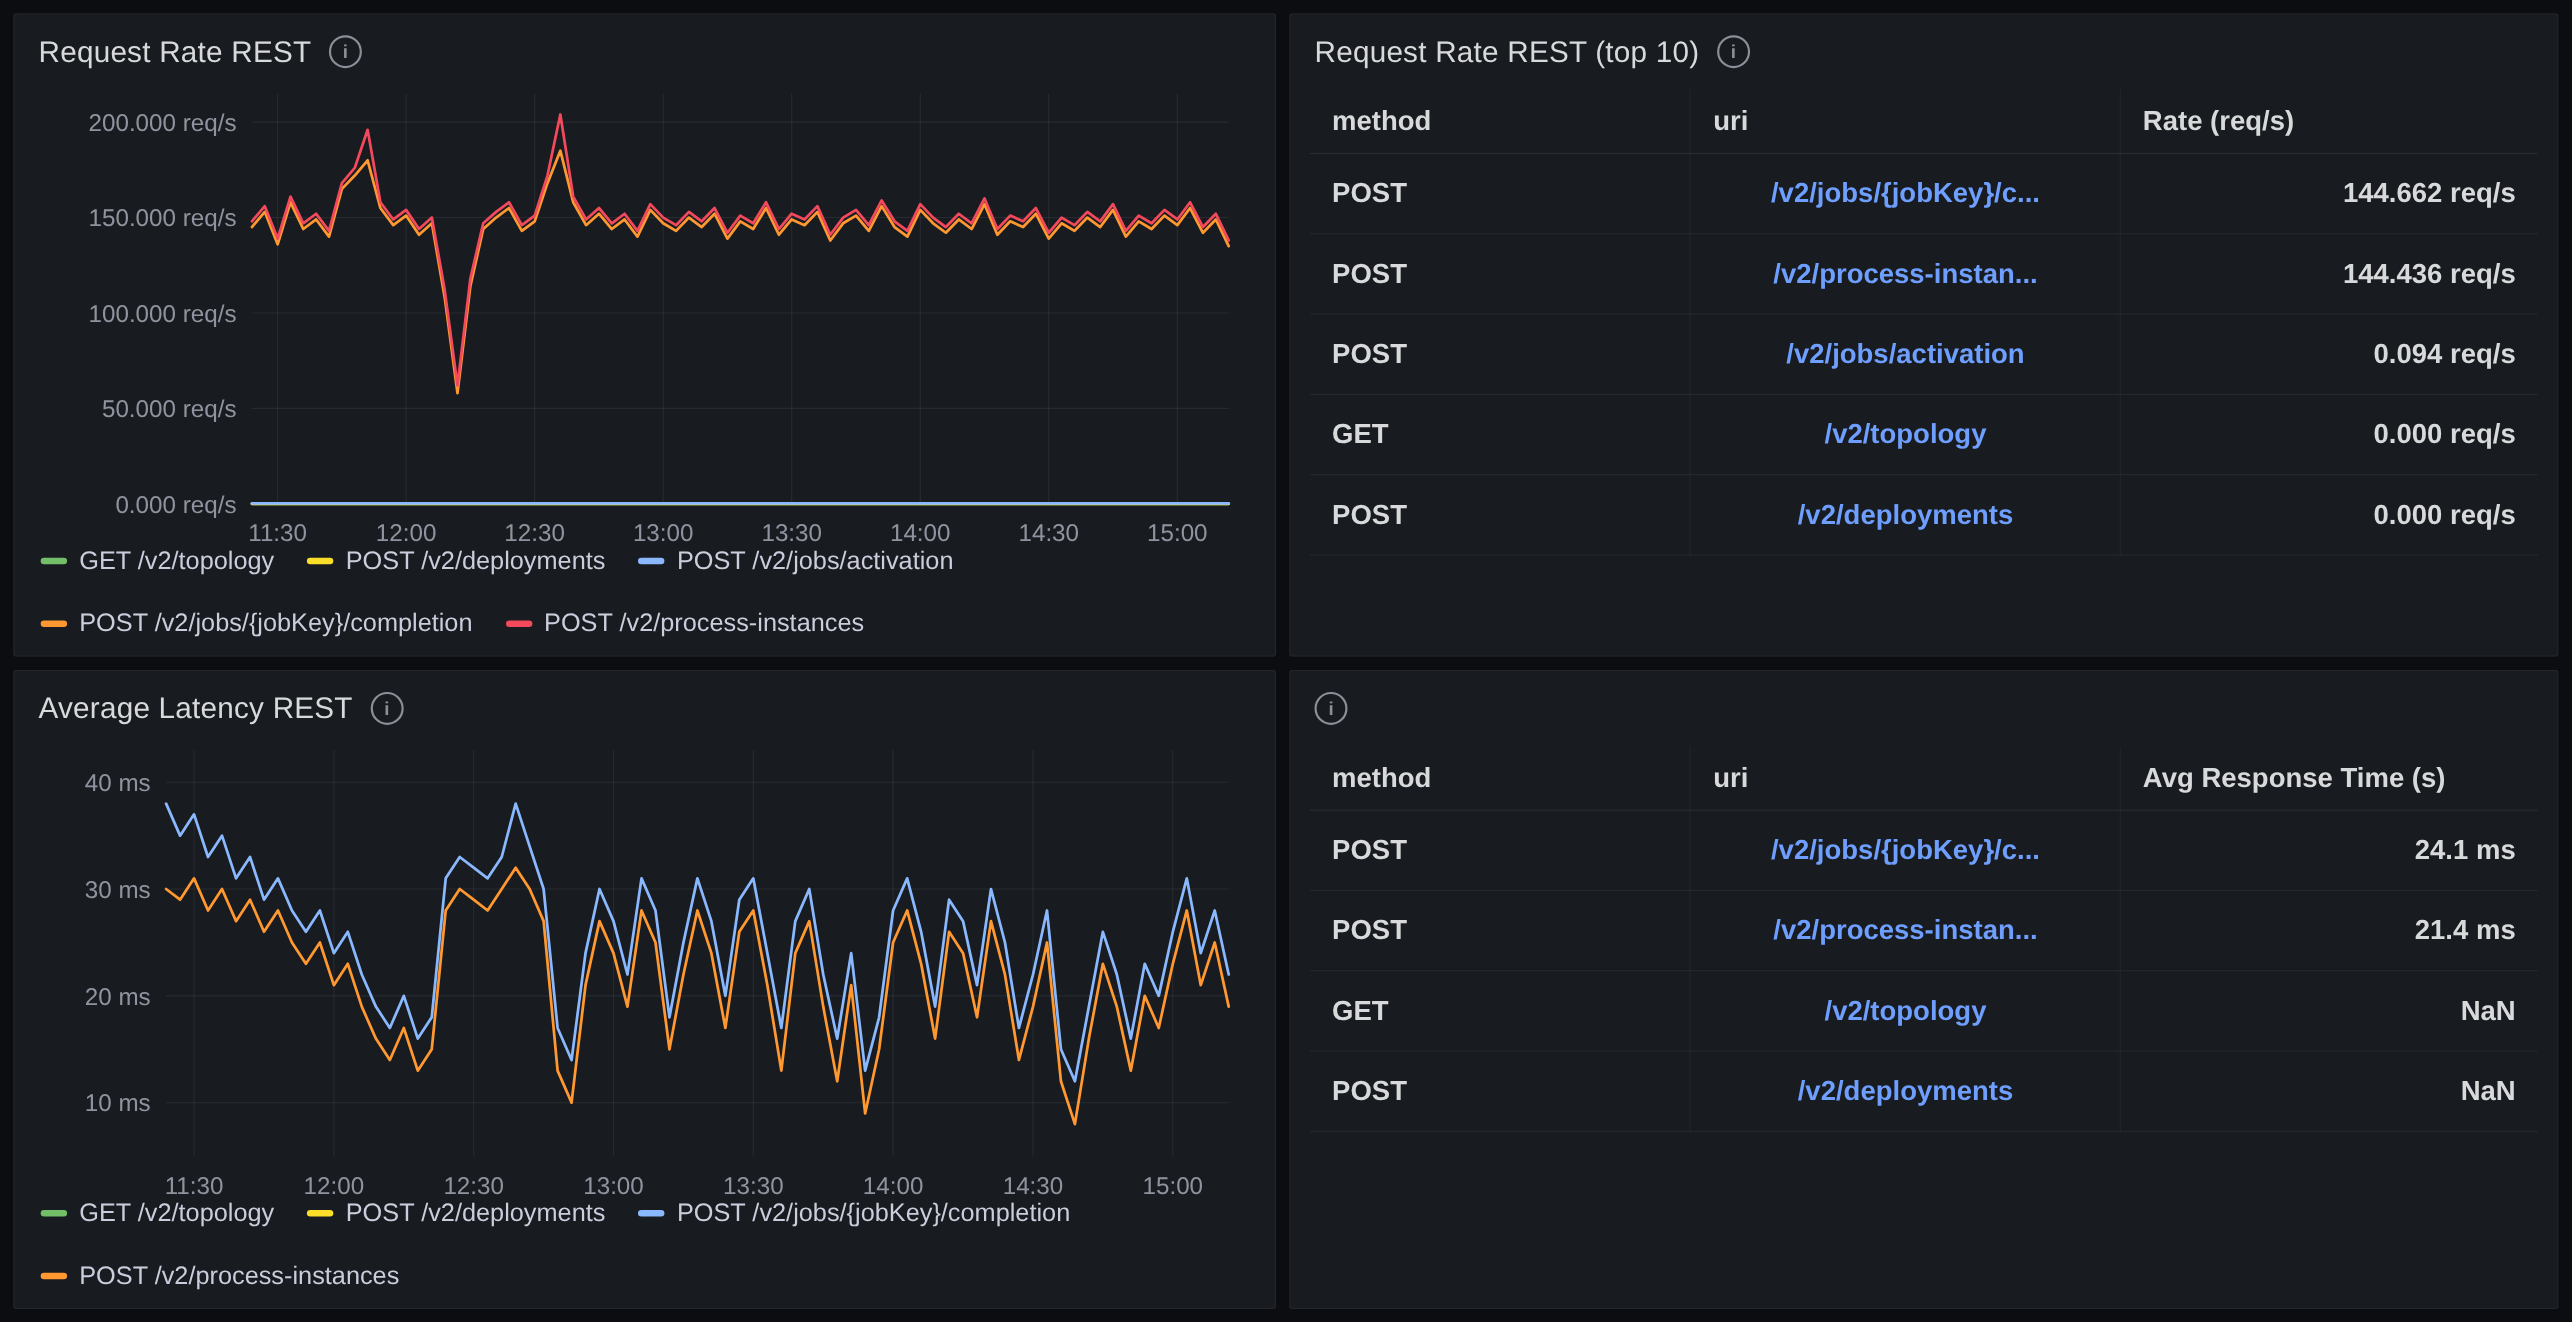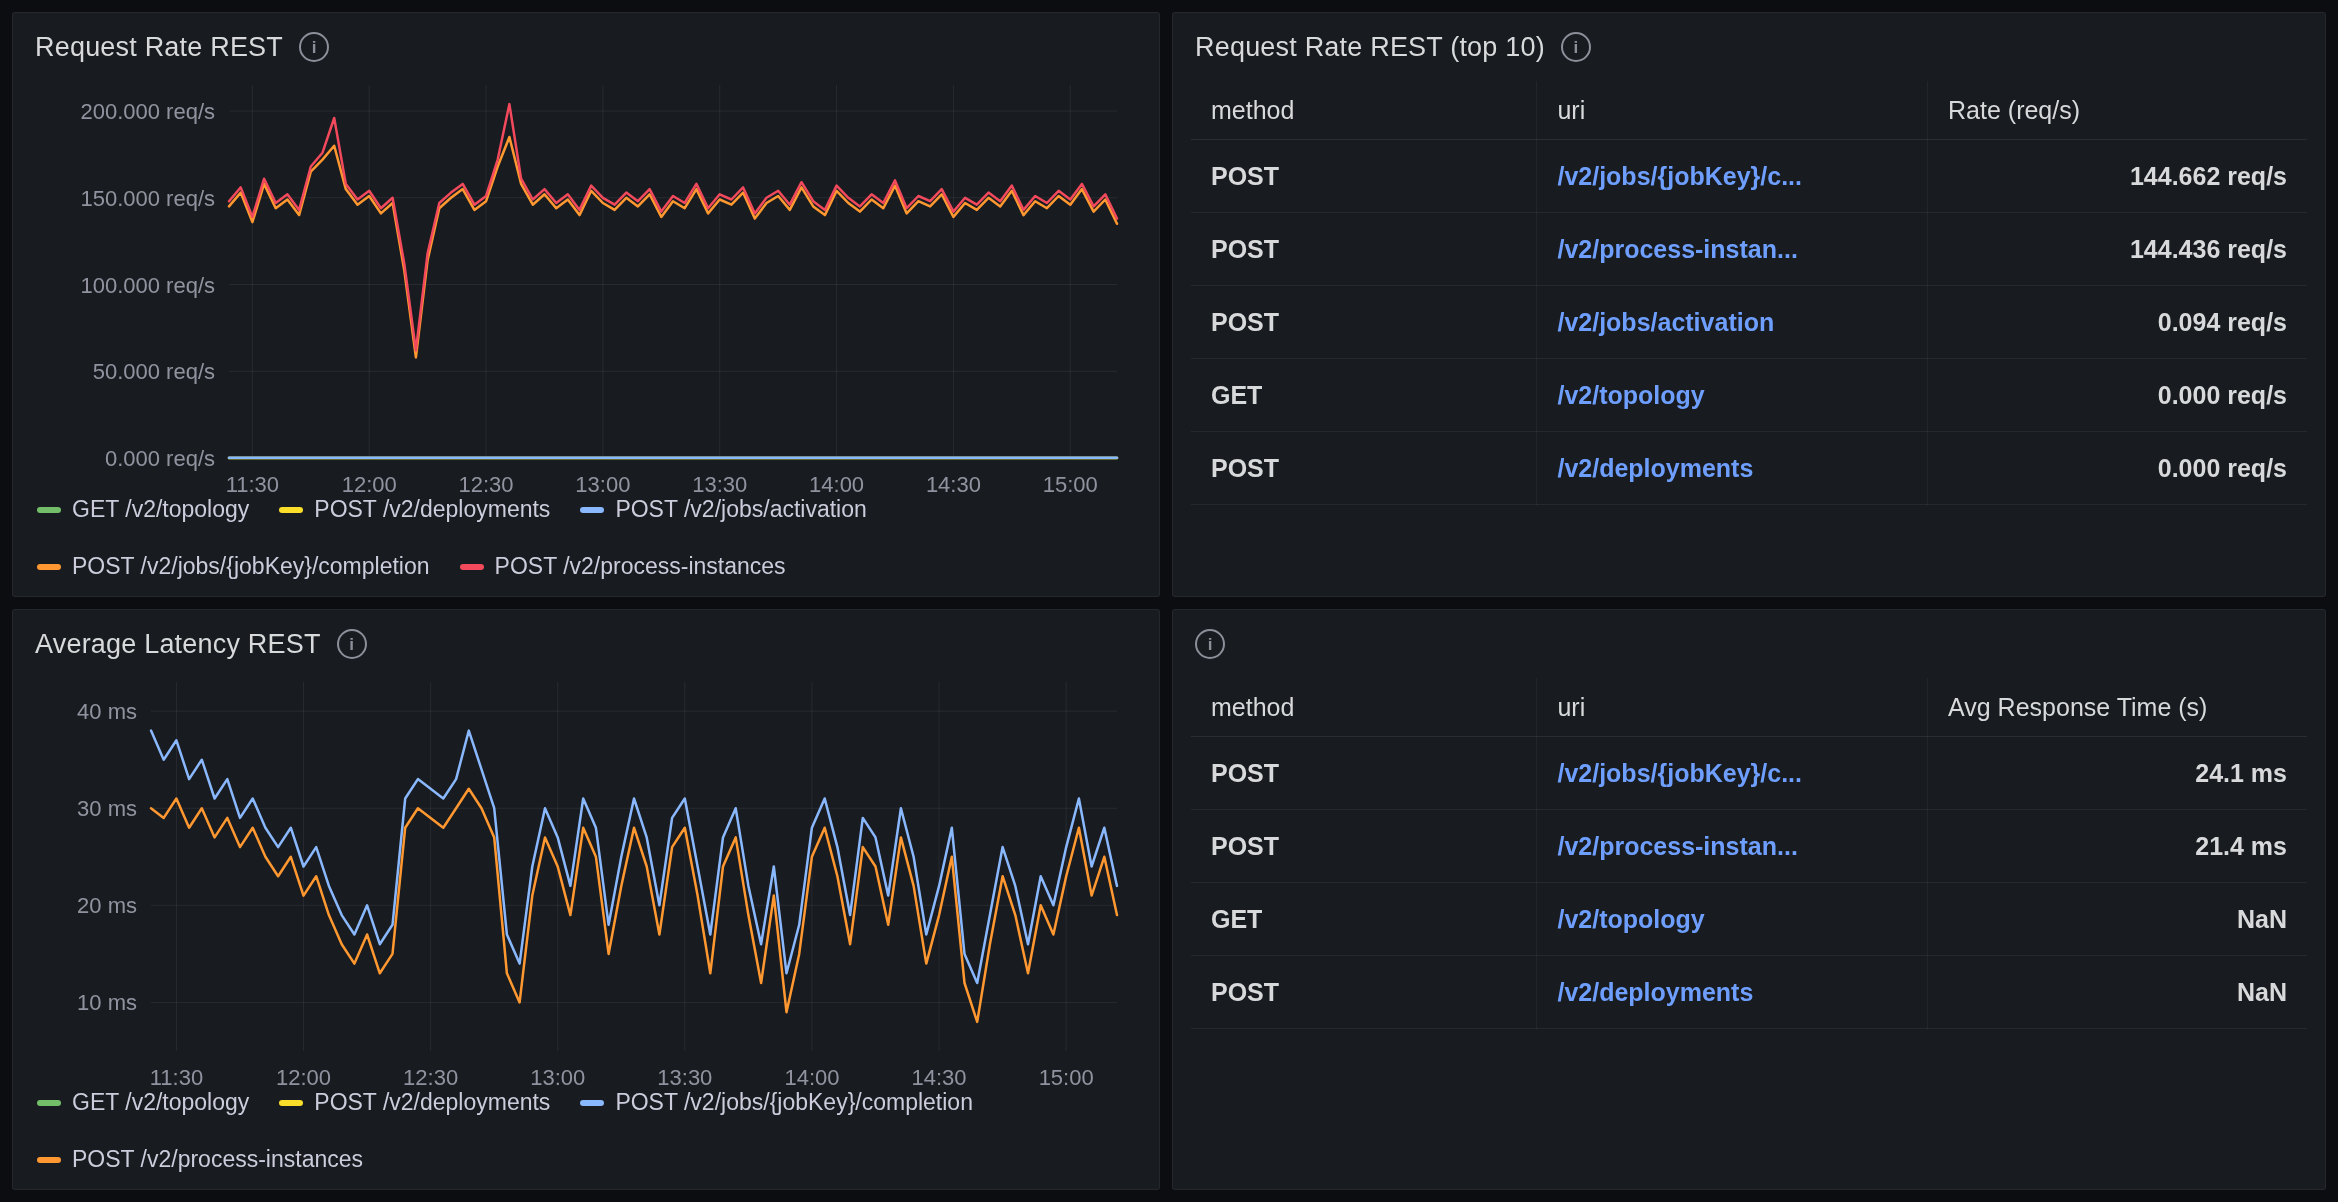--- a/index.html
+++ b/index.html
@@ -8,28 +8,28 @@
   .panel{background:#181b1f;border:1px solid rgba(204,204,220,0.07);border-radius:3px;padding:12px 18px 14px;box-sizing:border-box;display:flex;flex-direction:column;min-width:0;min-height:0;}
   .panel-header{display:flex;align-items:center;gap:16px;height:44px;flex:0 0 auto;padding-left:4px;}
   .panel-title{font-size:27px;font-weight:500;color:#d8d9da;letter-spacing:.2px;cursor:pointer;}
   .info-icon{width:26px;height:26px;border:2px solid rgba(204,204,220,0.65);border-radius:50%;display:inline-flex;align-items:center;justify-content:center;font-size:17px;font-style:normal;color:rgba(204,204,220,0.65);font-weight:700;line-height:1;}
   .chart-wrap{flex:1 1 auto;position:relative;min-height:0;}
   .chart-wrap svg{position:absolute;inset:0;display:block;}
   .legend{flex:0 0 auto;display:flex;flex-wrap:wrap;column-gap:34px;row-gap:12px;padding:10px 6px 2px;font-size:23px;color:#ccccdc;gap:30px;}
   .legend-item{display:inline-flex;align-items:center;gap:11px;cursor:pointer;white-space:nowrap;}
   .legend-marker{width:24px;height:6px;border-radius:3px;display:inline-block;flex:0 0 auto;}
   table.gtable{width:100%;border-collapse:collapse;margin-top:12px;font-size:25px;table-layout:fixed;}
-  table.gtable th{font-weight:400;color:#d8d9da;text-align:left;height:58px;padding:0 20px;border-bottom:1px solid rgba(204,204,220,0.10);cursor:pointer;}
+  table.gtable th{font-weight:700;color:#d8d9da;text-align:left;height:58px;padding:0 20px;border-bottom:1px solid rgba(204,204,220,0.10);cursor:pointer;}
   table.gtable td{height:72px;padding:0 20px;border-bottom:1px solid rgba(204,204,220,0.08);color:#d8d9da;font-weight:bold;}
   table.gtable th:not(:last-child),table.gtable td:not(:last-child){border-right:1px solid rgba(204,204,220,0.06);}
   .col-method{width:31%;}
   .col-uri{width:35%;}
   .col-value{width:34%;}
   .cell-right,th.cell-right{text-align:right;}
-  .uri-link{color:#6e9fff;text-decoration:none;cursor:pointer;overflow:hidden;text-overflow:ellipsis;white-space:nowrap;display:block;}
+  .uri-link{color:#6e9fff;text-decoration:none;cursor:pointer;overflow:hidden;text-overflow:ellipsis;white-space:nowrap;display:block;text-align:center;}
 </style>
 </head>
 <body>
 
 <div class="dashboard">
 
   <div class="panel">
     <div class="panel-header">
       <span class="panel-title">Request Rate REST</span>
       <span class="info-icon">i</span>

